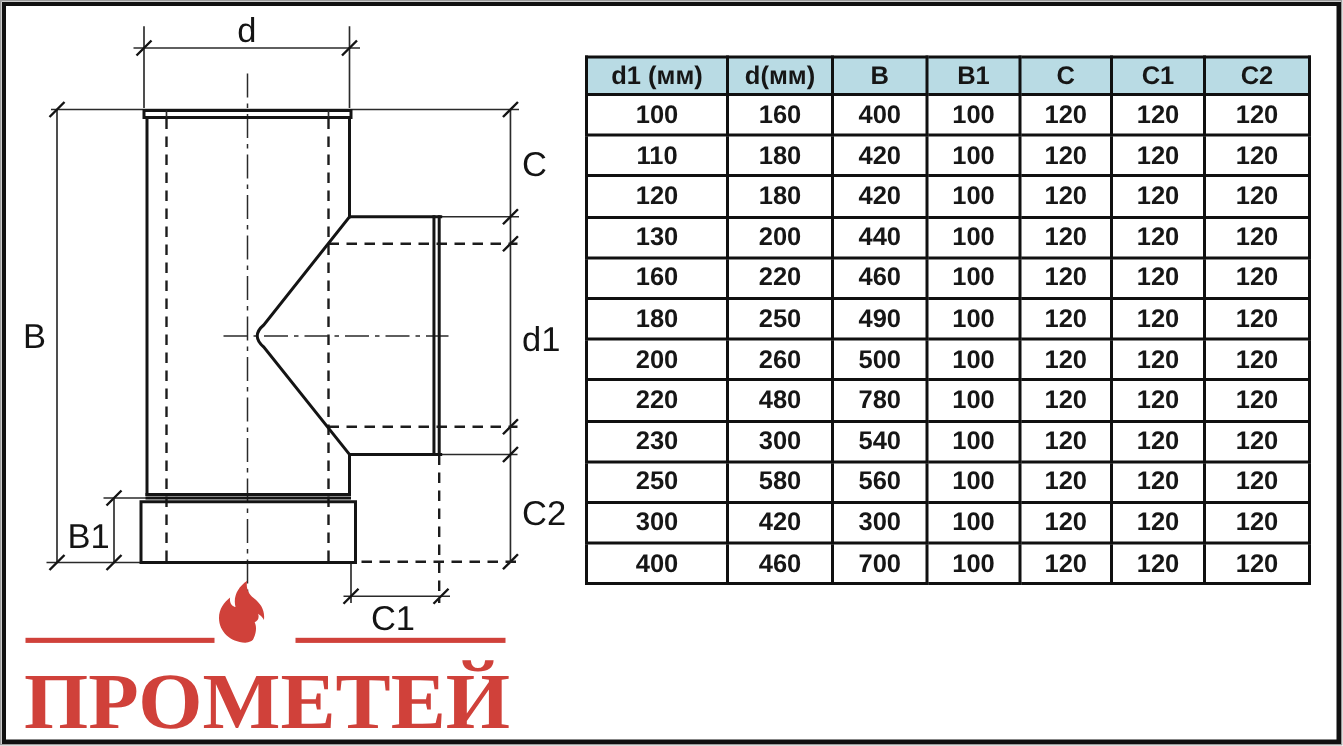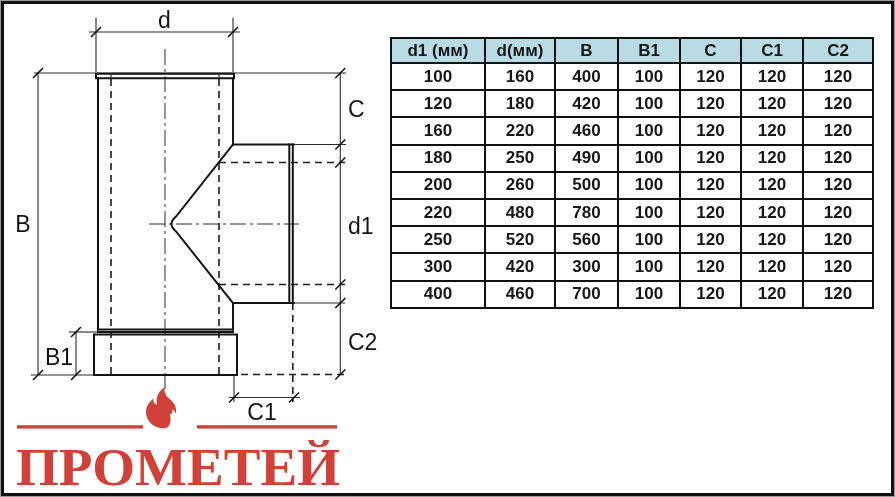--- a/index.html
+++ b/index.html
@@ -124,23 +124,41 @@
       <tr>
           <td>100</td>
           <td>160</td>
           <td>400</td>
           <td>100</td>
           <td>120</td>
           <td>120</td>
           <td>120</td>
         </tr>
       <tr>
-          <td>120</td>
+          <td>110</td>
           <td>180</td>
           <td>420</td>
+          <td>100</td>
+          <td>120</td>
+          <td>120</td>
+          <td>120</td>
+        </tr>
+      <tr>
+          <td>120</td>
+          <td>180</td>
+          <td>420</td>
+          <td>100</td>
+          <td>120</td>
+          <td>120</td>
+          <td>120</td>
+        </tr>
+      <tr>
+          <td>130</td>
+          <td>200</td>
+          <td>440</td>
           <td>100</td>
           <td>120</td>
           <td>120</td>
           <td>120</td>
         </tr>
       <tr>
           <td>160</td>
           <td>220</td>
           <td>460</td>
           <td>100</td>
@@ -169,22 +187,31 @@
       <tr>
           <td>220</td>
           <td>480</td>
           <td>780</td>
           <td>100</td>
           <td>120</td>
           <td>120</td>
           <td>120</td>
         </tr>
       <tr>
+          <td>230</td>
+          <td>300</td>
+          <td>540</td>
+          <td>100</td>
+          <td>120</td>
+          <td>120</td>
+          <td>120</td>
+        </tr>
+      <tr>
           <td>250</td>
-          <td>520</td>
+          <td>580</td>
           <td>560</td>
           <td>100</td>
           <td>120</td>
           <td>120</td>
           <td>120</td>
         </tr>
       <tr>
           <td>300</td>
           <td>420</td>
           <td>300</td>

